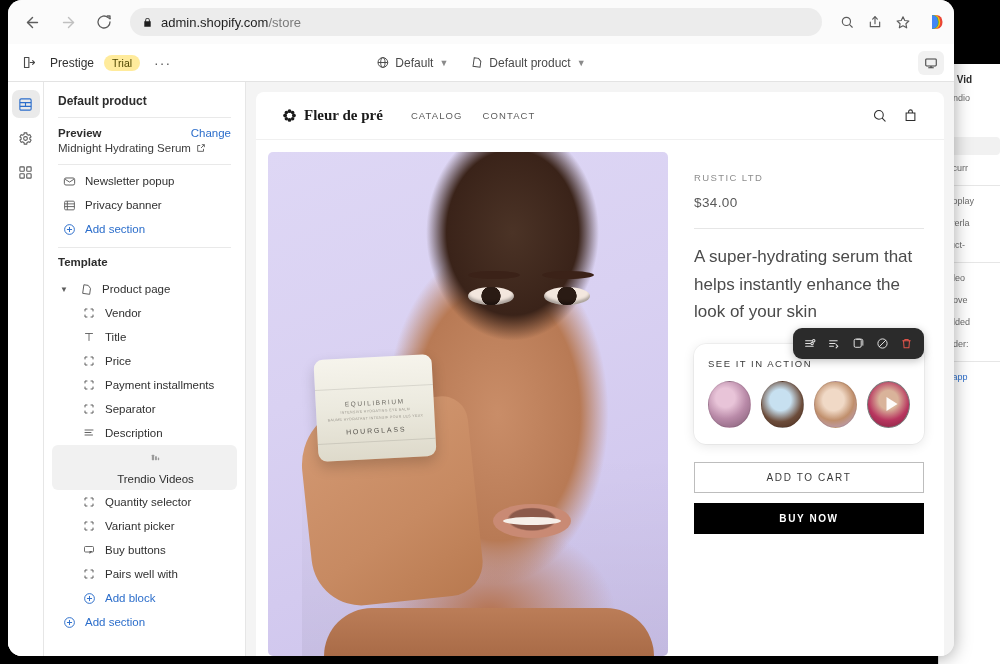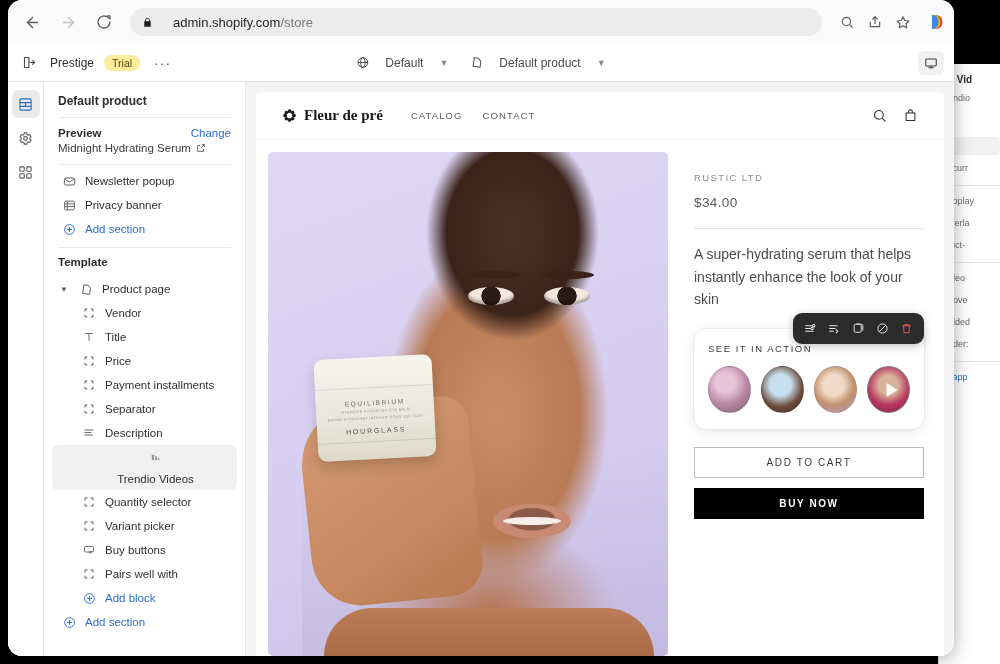--- a/index.html
+++ b/index.html
@@ -49,21 +49,21 @@
     padding: 0 10px;
   }
   .nav-btn {
     width: 28px; height: 28px; border-radius: 50%;
     display: flex; align-items: center; justify-content: center;
     color: #5d5d5d; cursor: pointer;
   }
   .nav-btn.disabled { color: #c0c0c0; }
   .omnibox {
     flex: 1; height: 28px; background: #ececec; border-radius: 14px;
-    display: flex; align-items: center; gap: 20px; padding: 0 12px;
+    display: flex; align-items: center; gap: 8px; padding: 0 12px;
     font-size: 13px; color: #1f1f1f; margin: 0 4px;
   }
   .omnibox .dom { color: #1f1f1f; }
   .omnibox .path { color: #7a7a7a; }
   .chrome-right { display: flex; align-items: center; gap: 2px; }
   .chrome-icon {
     width: 26px; height: 26px; border-radius: 50%;
     display: flex; align-items: center; justify-content: center;
     color: #5d5d5d; cursor: pointer;
   }
@@ -81,21 +81,21 @@
   .shop-name { font-size: 12px; color: #303030; }
   .trial-badge {
     background: #ffeb9c; color: #4f4700;
     font-size: 10.5px; padding: 2px 8px; border-radius: 9px;
   }
   .dots { color: #5c5c5c; font-size: 14px; letter-spacing:1px; cursor:pointer; padding: 0 4px;}
   .topbar-center {
     position: absolute; left: 50%; transform: translateX(-50%);
     display: flex; align-items: center; gap: 22px;
   }
-  .selector { display: flex; align-items: center; gap: 16px; font-size: 12px; color: #4a4a4a; cursor: pointer;}
+  .selector { display: flex; align-items: center; gap: 6px; font-size: 12px; color: #4a4a4a; cursor: pointer;}
   .selector .chev { color: #8a8a8a; font-size: 9px; }
   .topbar-right { margin-left: auto; display:flex; align-items:center; }
   .device-btn {
     width: 26px; height: 24px; border-radius: 6px; background:#f1f1f1;
     display:flex; align-items:center; justify-content:center; color:#3f3f3f; cursor:pointer;
   }
 
   
   .editor { display: flex; height: calc(656px - 44px - 38px); background:#f4f4f4; }
 
@@ -212,21 +212,21 @@
     background: linear-gradient(180deg,#bb7d58 0%, #a96b47 100%);
     border-radius: 100px 100px 0 0;
   }
 
   
   .info { flex: 1; padding-top: 20px; min-width: 0; }
   .vendor { font-size: 9.5px; letter-spacing: 1.4px; color: #8d8d8d; }
   .ptitle { font-size: 22px; line-height: 1.22; color: #1f1f1f; font-weight: normal; margin-top: 8px; }
   .price { font-size: 13.5px; color: #595959; margin-top: 12px; letter-spacing:.4px; }
   .info-rule { height:1px; background:#e6e6e6; margin: 18px 0 14px; }
-  .pdesc { font-size: 14px; line-height: 1.62; color: #4b4b4b; }
+  .pdesc { font-size: 17px; line-height: 1.62; color: #4b4b4b; }
 
   
   .widget-wrap { position: relative; margin-top: 18px; }
   .widget {
     background: #fff; border-radius: 12px; padding: 14px 14px 16px;
     box-shadow: 0 2px 12px rgba(0,0,0,.10);
     outline: 1px solid rgba(0,0,0,.04);
   }
   .widget-title { font-size: 9.5px; letter-spacing: 1.5px; color: #3a3a3a; }
   .reels { display: flex; gap: 10px; margin-top: 12px; }

